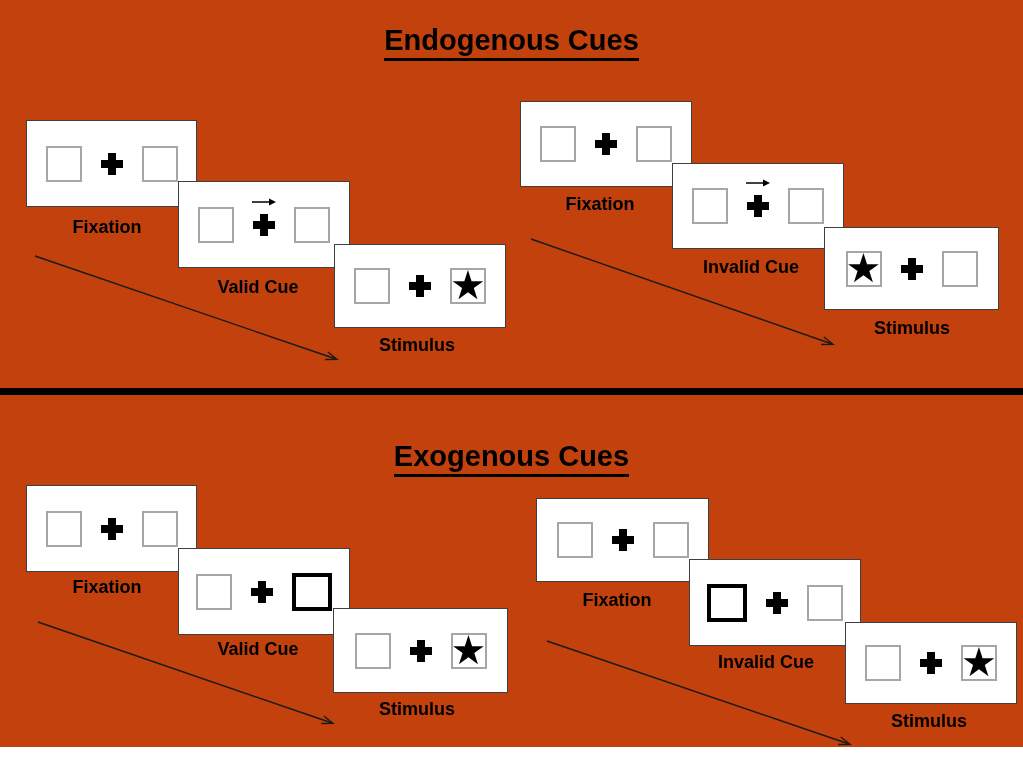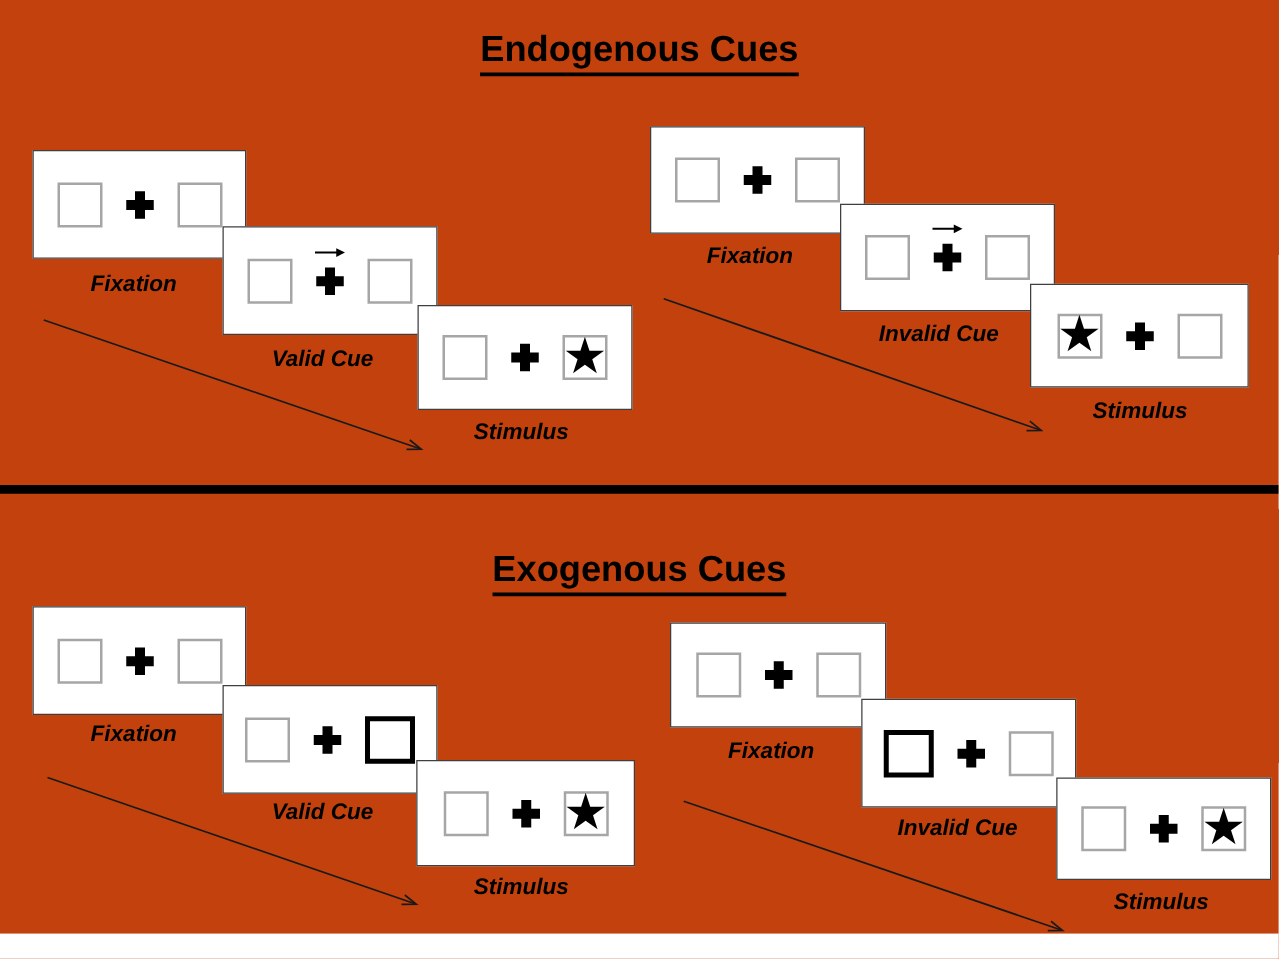--- a/index.html
+++ b/index.html
@@ -29,21 +29,21 @@
     font-family:"DejaVu Sans", sans-serif;font-size:40px;line-height:32px;
     color:#000;display:block;transform:translateY(-1px);
   }
   .center{position:relative;display:flex;align-items:center;justify-content:center;width:26px;}
   .plus{position:relative;width:22px;height:22px;}
   .plus::before{content:"";position:absolute;left:0;right:0;top:7px;height:8px;background:#000;}
   .plus::after{content:"";position:absolute;top:0;bottom:0;left:7px;width:8px;background:#000;}
   .cue-arrow{position:absolute;left:50%;transform:translateX(-50%);top:-17px;line-height:0;}
   .plabel{
     position:absolute;width:150px;text-align:center;
-    font-size:18px;font-weight:bold;z-index:3;font-style:italic;
+    font-size:18px;font-weight:bold;z-index:3;
   }
   .arrows{position:absolute;left:0;top:0;z-index:1;pointer-events:none;}
 </style>
 </head>
 <body>
 
 <div class="page">
 
   <div class="section-title" style="top:24px;">
     <span class="t">Endogenous Cues</span>

